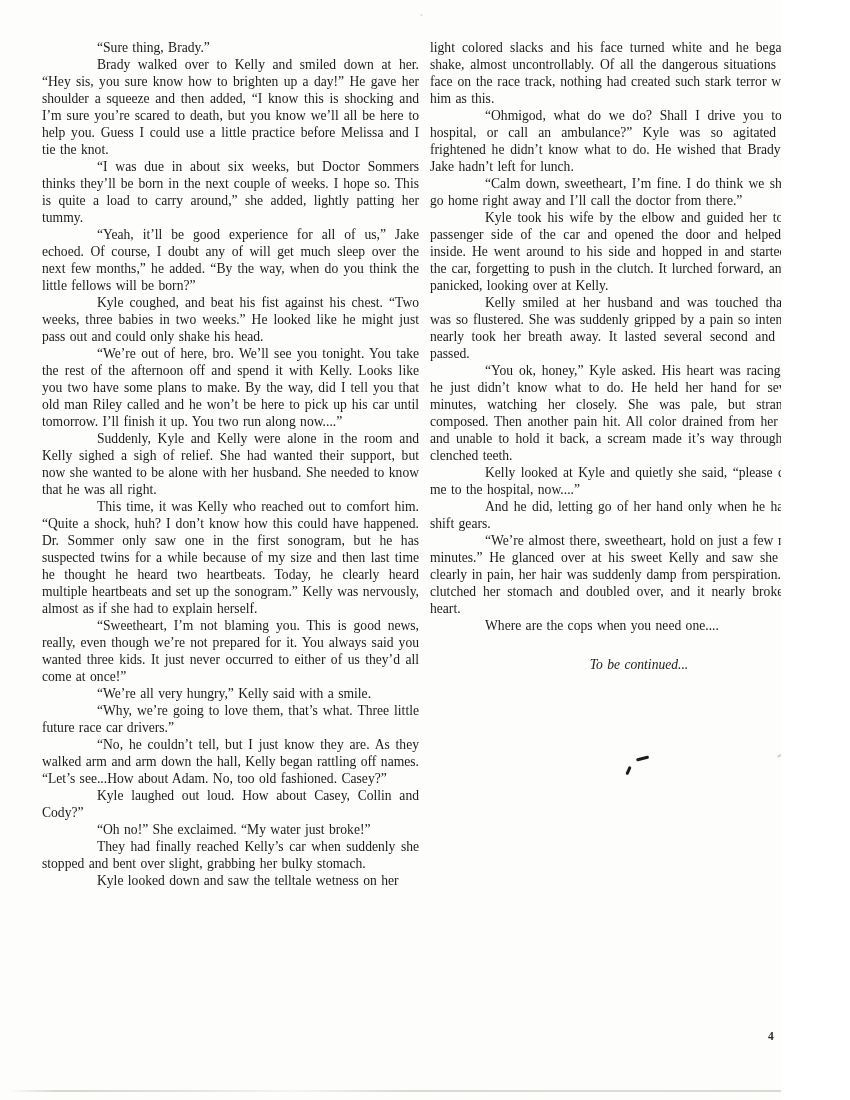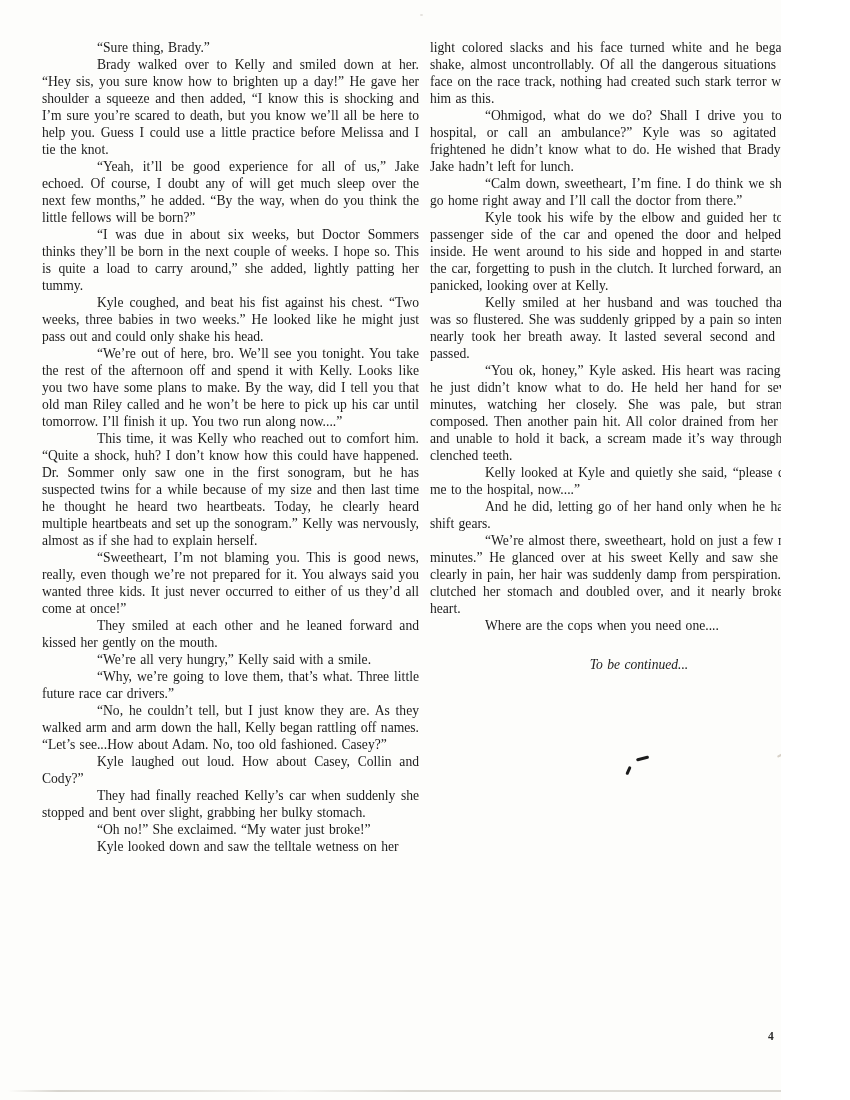--- a/index.html
+++ b/index.html
@@ -94,33 +94,33 @@
   }
 </style>
 </head>
 <body>
 
 <div class="page">
 
   <div class="col col-left">
       <p class="para">“Sure thing, Brady.”</p>
       <p class="para">Brady walked over to Kelly and smiled down at her. “Hey sis, you sure know how to brighten up a day!” He gave her shoulder a squeeze and then added, “I know this is shocking and I’m sure you’re scared to death, but you know we’ll all be here to help you. Guess I could use a little practice before Melissa and I tie the knot.</p>
+      <p class="para">“I was due in about six weeks, but Doctor Sommers thinks they’ll be born in the next couple of weeks. I hope so. This is quite a load to carry around,” she added, lightly patting her tummy.</p>
       <p class="para">“Yeah, it’ll be good experience for all of us,” Jake echoed. Of course, I doubt any of will get much sleep over the next few months,” he added. “By the way, when do you think the little fellows will be born?”</p>
-      <p class="para">“I was due in about six weeks, but Doctor Sommers thinks they’ll be born in the next couple of weeks. I hope so. This is quite a load to carry around,” she added, lightly patting her tummy.</p>
       <p class="para">Kyle coughed, and beat his fist against his chest. “Two weeks, three babies in two weeks.” He looked like he might just pass out and could only shake his head.</p>
       <p class="para">“We’re out of here, bro. We’ll see you tonight. You take the rest of the afternoon off and spend it with Kelly. Looks like you two have some plans to make. By the way, did I tell you that old man Riley called and he won’t be here to pick up his car until tomorrow. I’ll finish it up. You two run along now....”</p>
+      <p class="para">Suddenly, Kyle and Kelly were alone in the room and Kelly sighed a sigh of relief. She had wanted their support, but now she wanted to be alone with her husband. She needed to know that he was all right.</p>
       <p class="para">This time, it was Kelly who reached out to comfort him. “Quite a shock, huh? I don’t know how this could have happened. Dr. Sommer only saw one in the first sonogram, but he has suspected twins for a while because of my size and then last time he thought he heard two heartbeats. Today, he clearly heard multiple heartbeats and set up the sonogram.” Kelly was nervously, almost as if she had to explain herself.</p>
       <p class="para">“Sweetheart, I’m not blaming you. This is good news, really, even though we’re not prepared for it. You always said you wanted three kids. It just never occurred to either of us they’d all come at once!”</p>
-      <p class="para">They smiled at each other and he leaned forward and kissed her gently on the mouth.</p>
       <p class="para">“We’re all very hungry,” Kelly said with a smile.</p>
       <p class="para">“Why, we’re going to love them, that’s what. Three little future race car drivers.”</p>
       <p class="para">“No, he couldn’t tell, but I just know they are. As they walked arm and arm down the hall, Kelly began rattling off names. “Let’s see...How about Adam. No, too old fashioned. Casey?”</p>
       <p class="para">Kyle laughed out loud. How about Casey, Collin and Cody?”</p>
+      <p class="para">“Oh no!” She exclaimed. “My water just broke!”</p>
       <p class="para">They had finally reached Kelly’s car when suddenly she stopped and bent over slight, grabbing her bulky stomach.</p>
-      <p class="para">“Oh no!” She exclaimed. “My water just broke!”</p>
       <p class="para">Kyle looked down and saw the telltale wetness on her</p>
     </div>
 
   <div class="col col-right">
       <p class="para no-indent">light colored slacks and his face turned white and he began to shake, almost uncontrollably. Of all the dangerous situations he’d face on the race track, nothing had created such stark terror within him as this.</p>
       <p class="para">“Ohmigod, what do we do? Shall I drive you to the hospital, or call an ambulance?” Kyle was so agitated and frightened he didn’t know what to do. He wished that Brady and Jake hadn’t left for lunch.</p>
       <p class="para">“Calm down, sweetheart, I’m fine. I do think we should go home right away and I’ll call the doctor from there.”</p>
       <p class="para">Kyle took his wife by the elbow and guided her to the passenger side of the car and opened the door and helped her inside. He went around to his side and hopped in and started up the car, forgetting to push in the clutch. It lurched forward, and he panicked, looking over at Kelly.</p>
       <p class="para">Kelly smiled at her husband and was touched that he was so flustered. She was suddenly gripped by a pain so intense it nearly took her breath away. It lasted several second and then passed.</p>
       <p class="para">“You ok, honey,” Kyle asked. His heart was racing and he just didn’t know what to do. He held her hand for several minutes, watching her closely. She was pale, but strangely composed. Then another pain hit. All color drained from her face and unable to hold it back, a scream made it’s way through her clenched teeth.</p>

